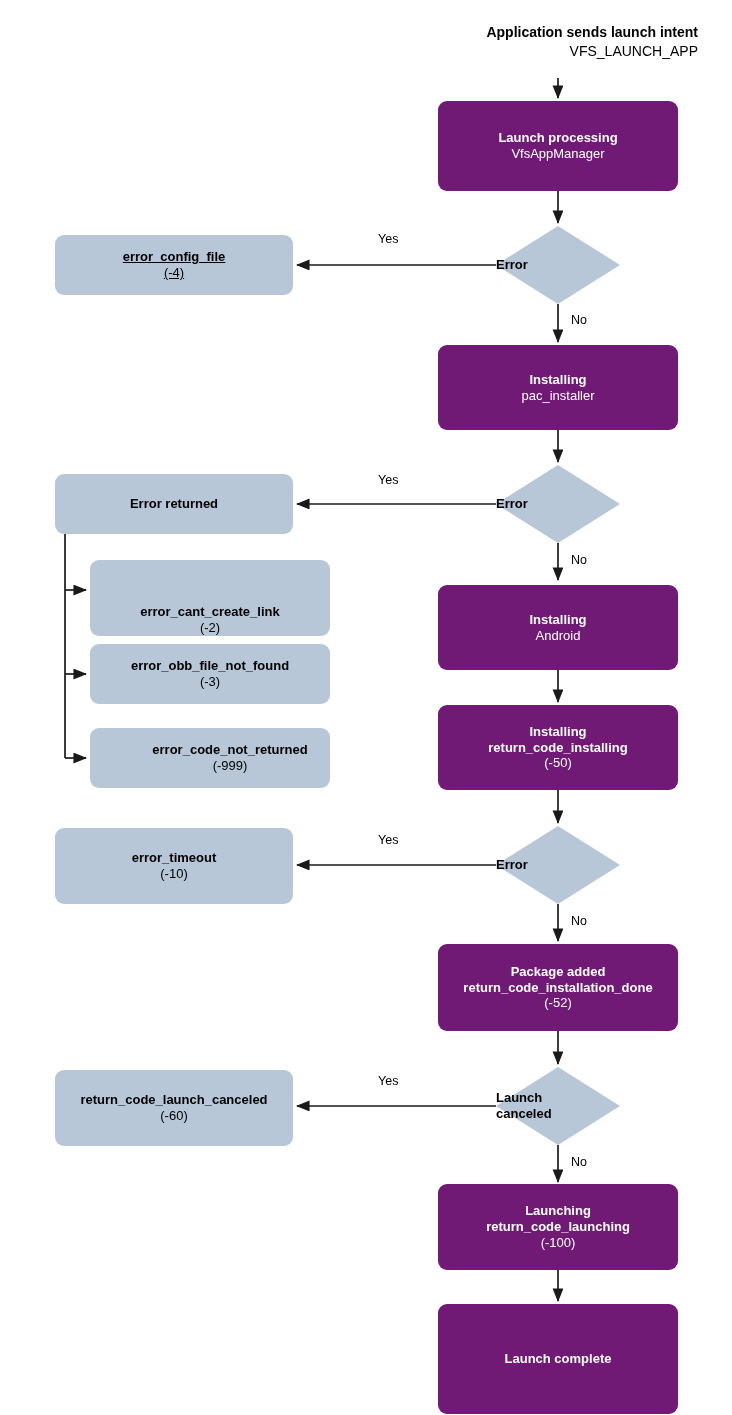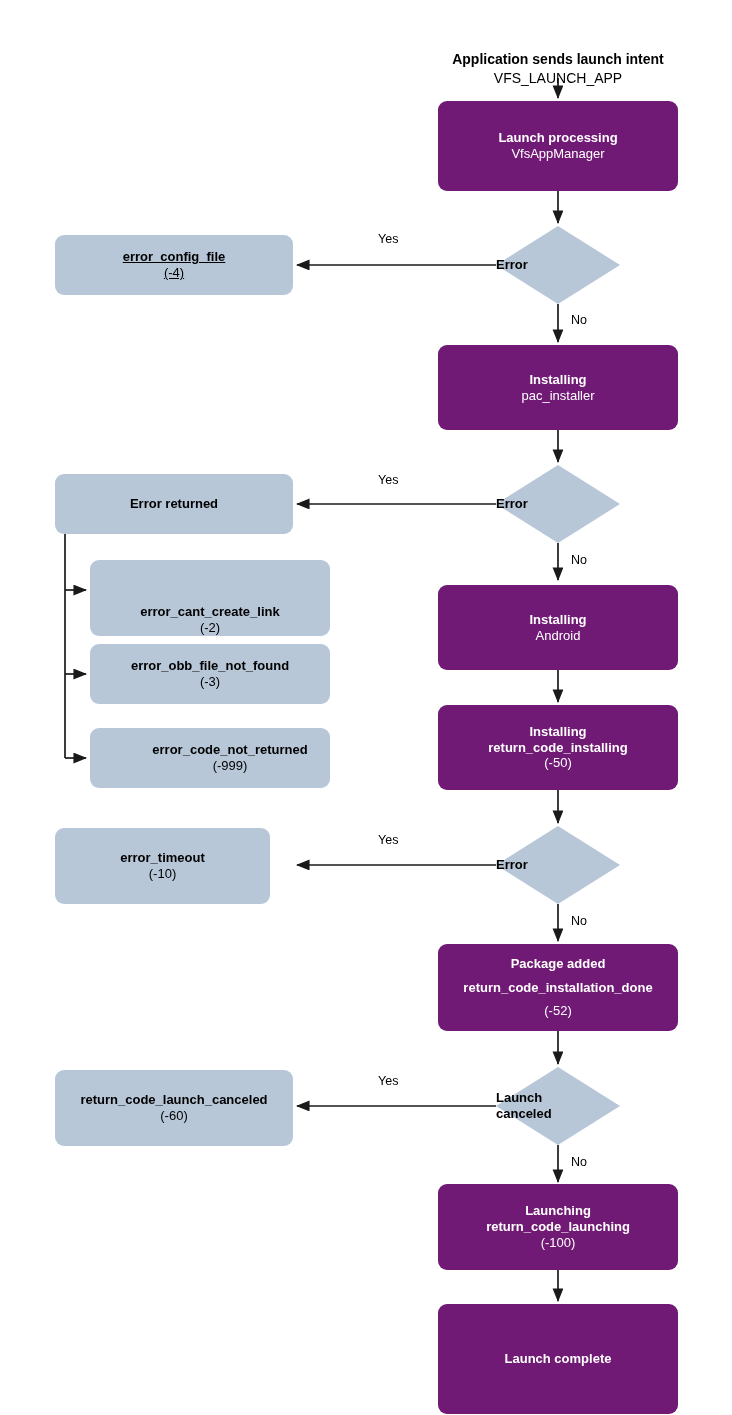--- a/index.html
+++ b/index.html
@@ -145,21 +145,21 @@
 
     <line x1="558" y1="1031" x2="558" y2="1064" stroke="#1a1a1a" stroke-width="1.7" marker-end="url(#arrow)"></line>
 
     <line x1="496" y1="1106" x2="297" y2="1106" stroke="#1a1a1a" stroke-width="1.7" marker-end="url(#arrow)"></line>
 
     <line x1="558" y1="1145" x2="558" y2="1182" stroke="#1a1a1a" stroke-width="1.7" marker-end="url(#arrow)"></line>
 
     <line x1="558" y1="1270" x2="558" y2="1301" stroke="#1a1a1a" stroke-width="1.7" marker-end="url(#arrow)"></line>
   </svg>
 
-  <div class="caption" style="left:418px; top:50px; width:280px;">
+  <div class="caption" style="left:418px; top:23px; width:280px;text-align:right;">
     <span class="c1">Application sends launch intent</span>
     <span class="c2">VFS_LAUNCH_APP</span>
   </div>
 
   <div class="node dark" style="left:438px; top:101px; width:240px; height:90px;">
     <span class="ln b">Launch processing</span>
     <span class="ln n">VfsAppManager</span>
   </div>
 
   <div class="diamond" style="left:496px; top:226px; width:124px; height:78px;">
@@ -222,26 +222,26 @@
 
   <div class="diamond" style="left:496px; top:826px; width:124px; height:78px;">
     <div class="shape"></div>
     <div class="dlabel">
       <span>Error</span>
     </div>
   </div>
   <div class="edgelabel" style="left:378px; top:833px;">Yes</div>
   <div class="edgelabel" style="left:571px; top:914px;">No</div>
 
-  <div class="node light" style="left:55px; top:828px; width:215px; height:76px;">
+  <div class="node light" style="left:55px; top:828px; width:238px; height:76px;">
     <span class="ln b">error_timeout</span>
     <span class="ln n">(-10)</span>
   </div>
 
-  <div class="node dark" style="left:438px; top:944px; width:240px; height:87px;gap:8px;">
+  <div class="node dark" style="left:438px; top:944px; width:240px; height:87px;">
     <span class="ln b">Package added</span>
     <span class="ln b">return_code_installation_done</span>
     <span class="ln n">(-52)</span>
   </div>
 
   <div class="diamond" style="left:496px; top:1067px; width:124px; height:78px;">
     <div class="shape"></div>
     <div class="dlabel">
       <span>Launch</span>
       <span>canceled</span>

